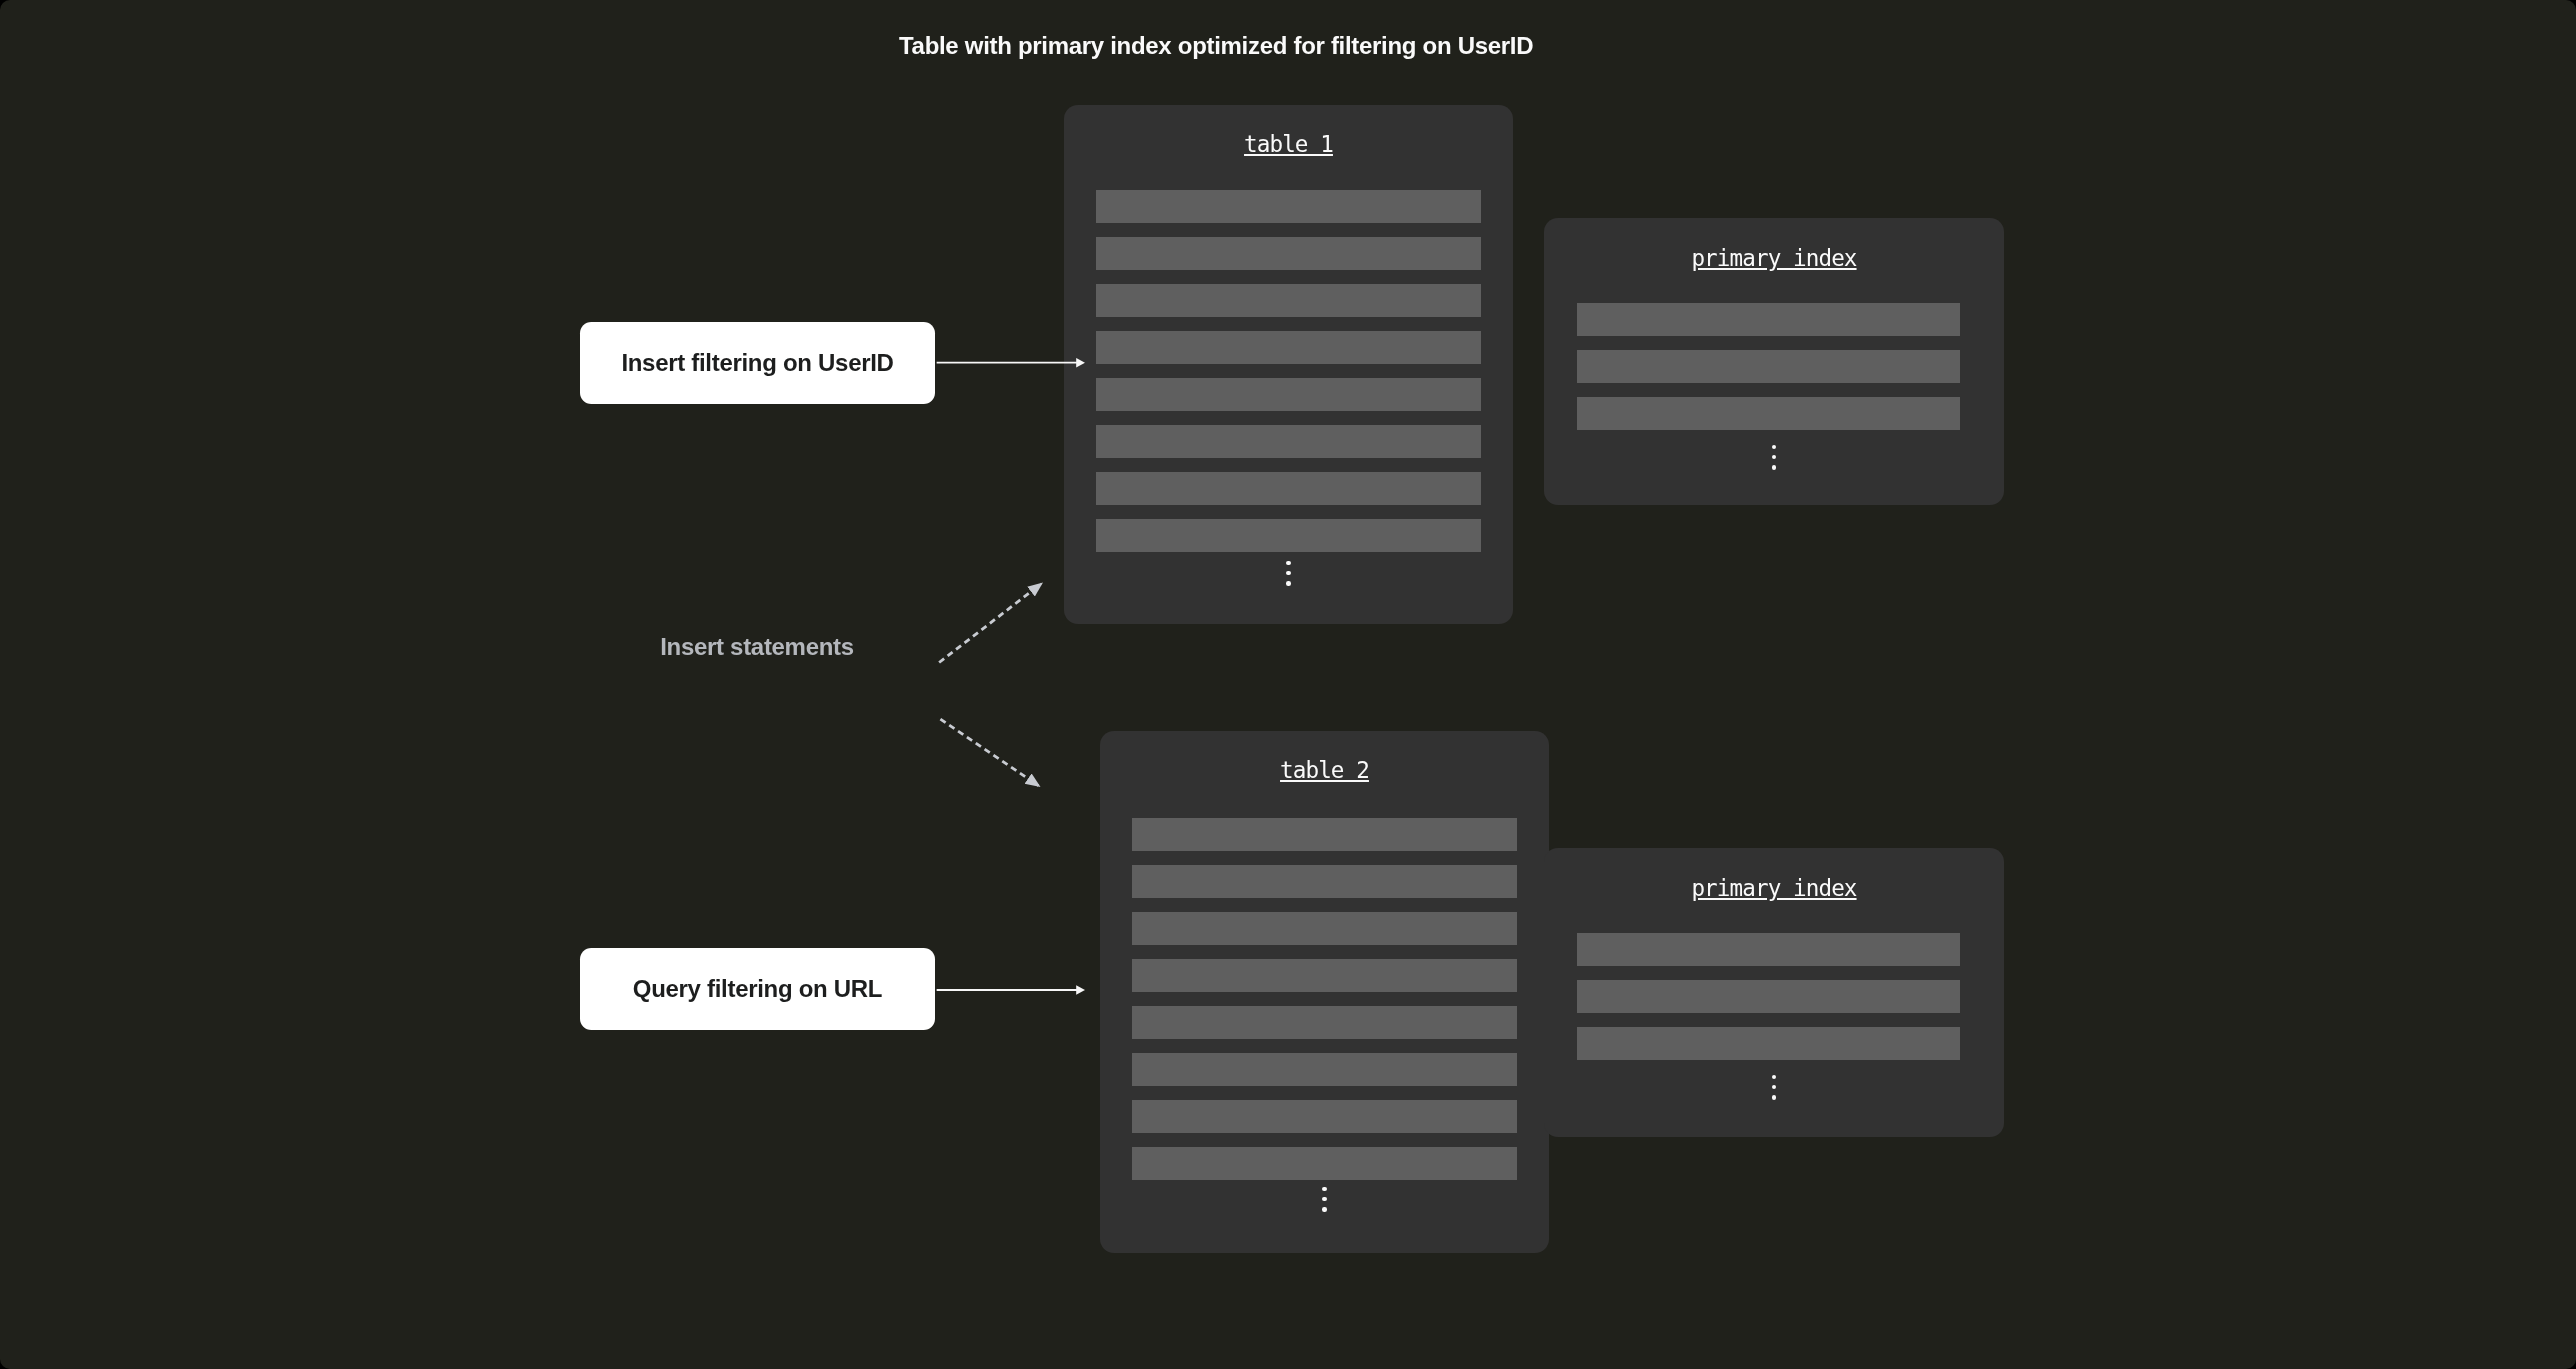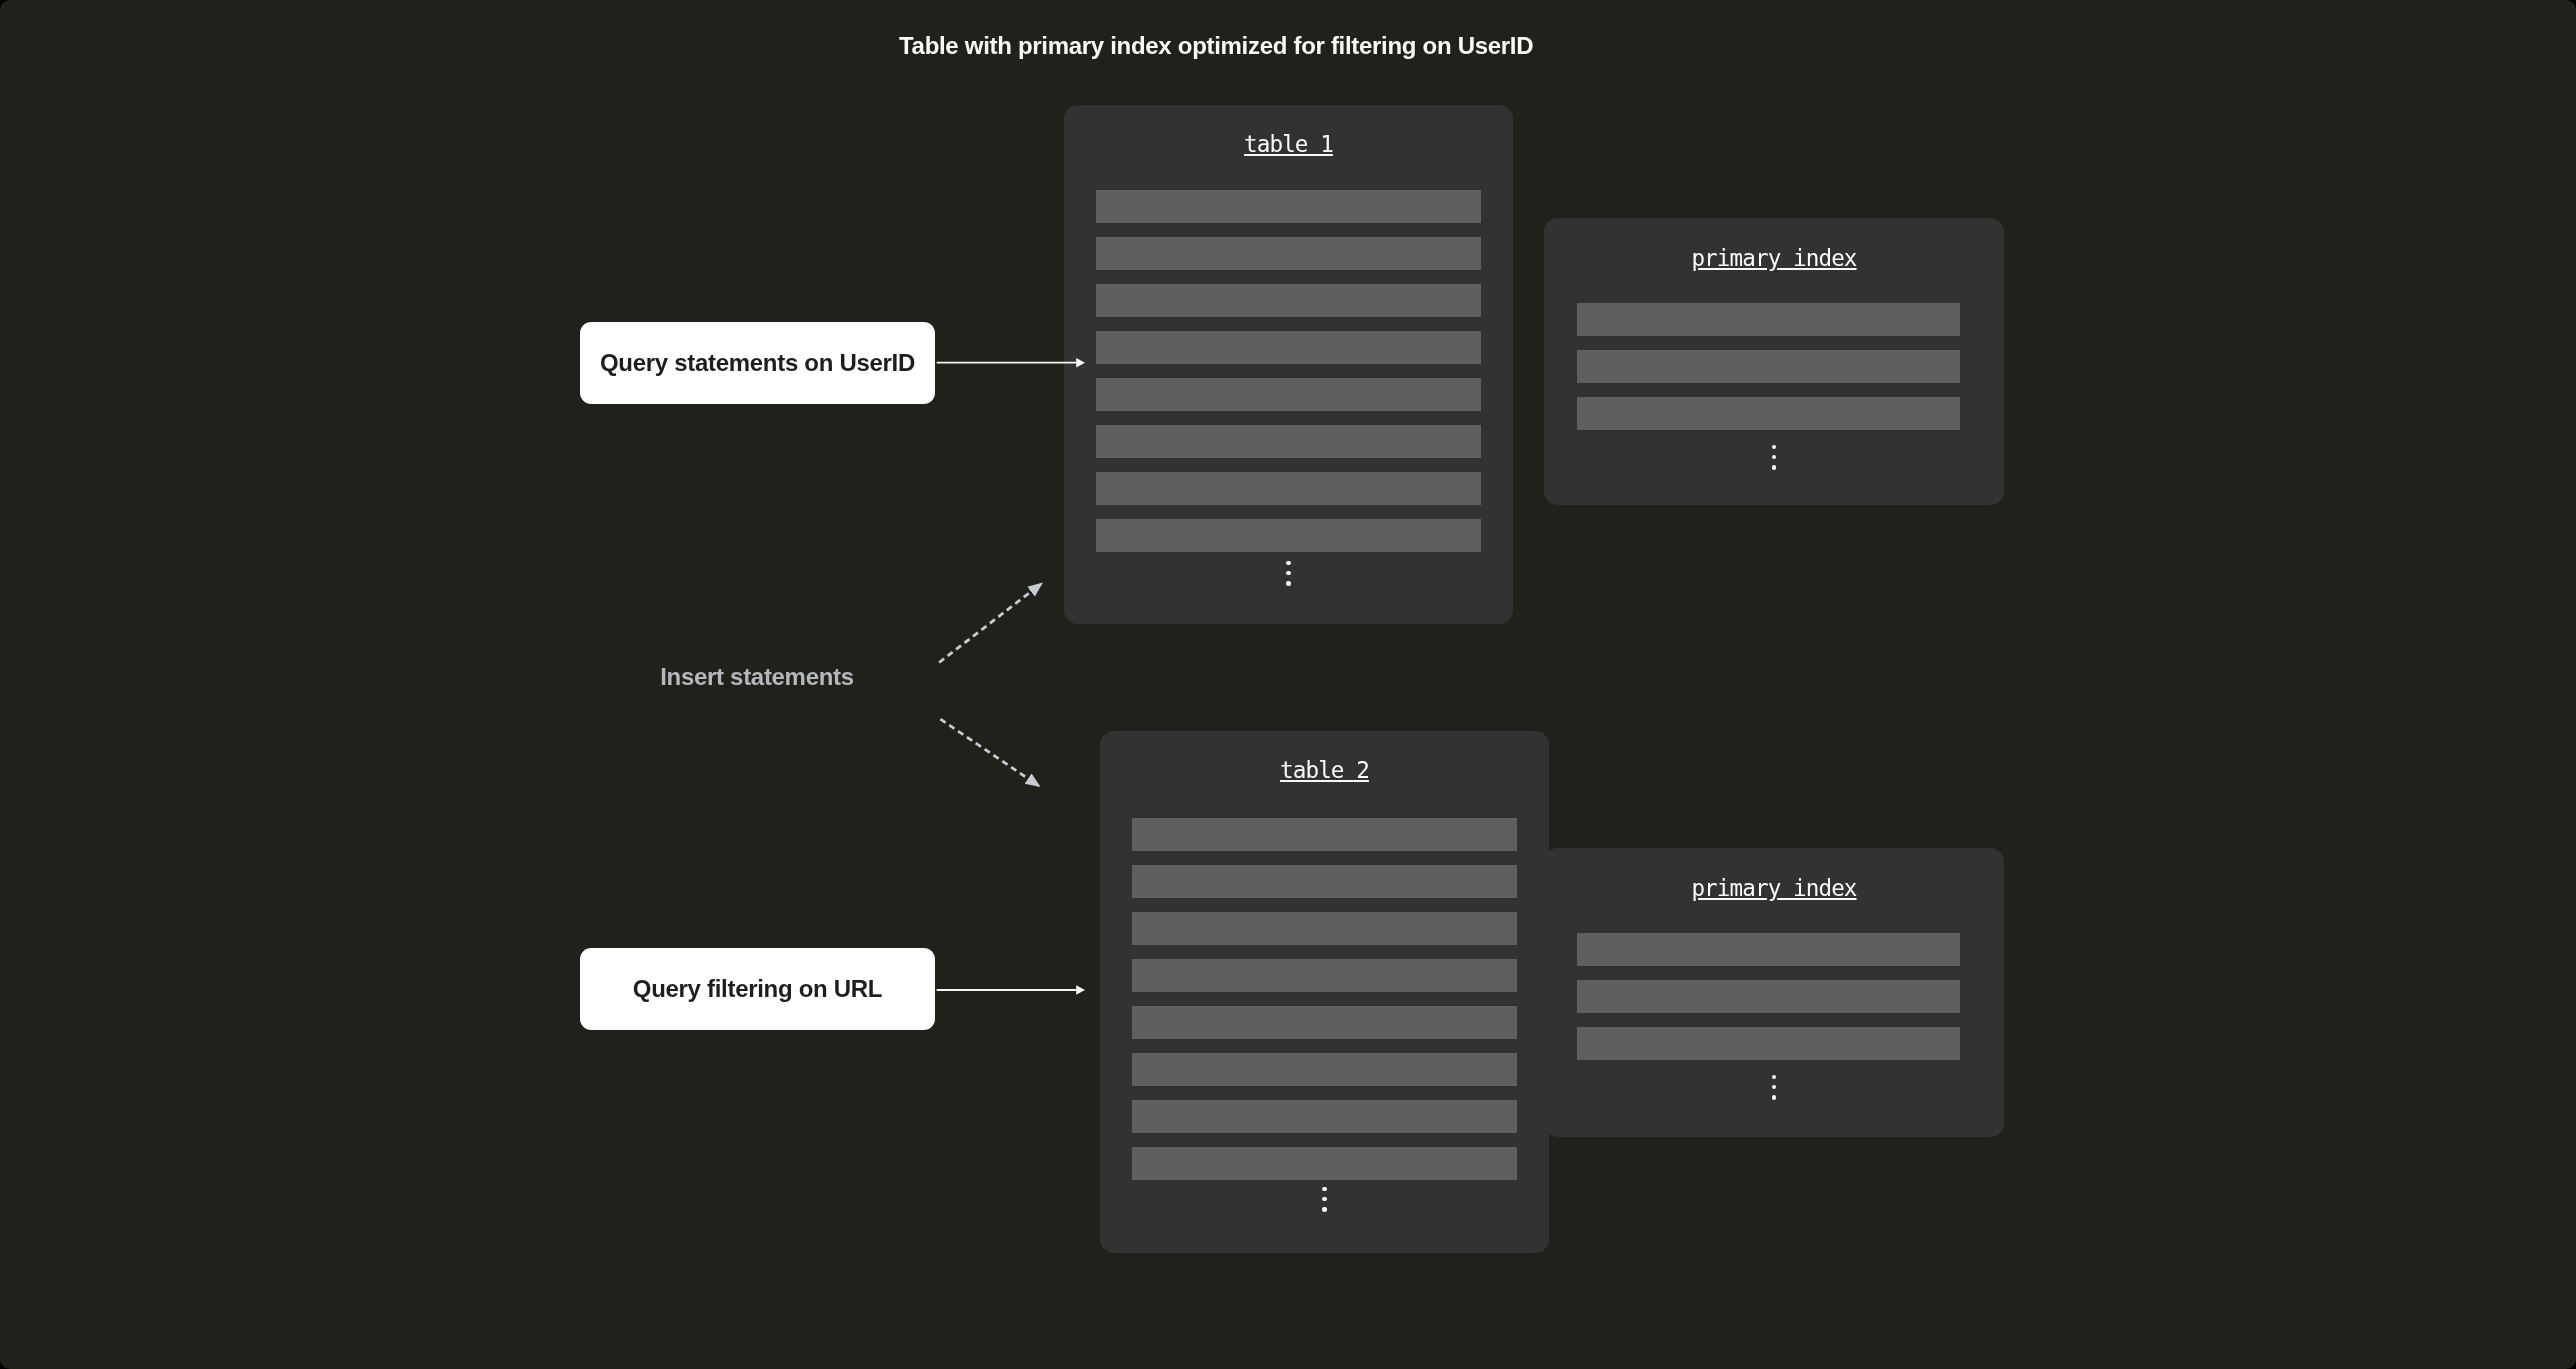--- a/index.html
+++ b/index.html
@@ -102,21 +102,21 @@
     font-weight: bold;
     letter-spacing: -0.3px;
   }
   #label-userid { top: 322px; }
   #label-url { top: 948px; }
 
   
   .insert-note {
     position: absolute;
     left: 537px;
-    top: 658px;
+    top: 628px;
     width: 440px;
     text-align: center;
     color: var(--note_text, #b4b7bc);
     font-size: 24px;
     font-weight: bold;
     letter-spacing: -0.3px;
     line-height: 37px;
   }
 
   
@@ -203,21 +203,21 @@
         <div class="row"></div>
       </div>
     <div class="vdots">
       <span class="dot"></span>
       <span class="dot"></span>
       <span class="dot"></span>
     </div>
   </div>
 
   <div class="query-label" id="label-userid">
-    <span>Query statements on UserID</span>
+    <span>Insert filtering on UserID</span>
   </div>
   <div class="query-label" id="label-url">
     <span>Query filtering on URL</span>
   </div>
 
   <div class="insert-note">
     <div>Insert statements</div>
   </div>
 
   <svg class="arrows" width="2576" height="1369" viewBox="0 0 4098 2178">

